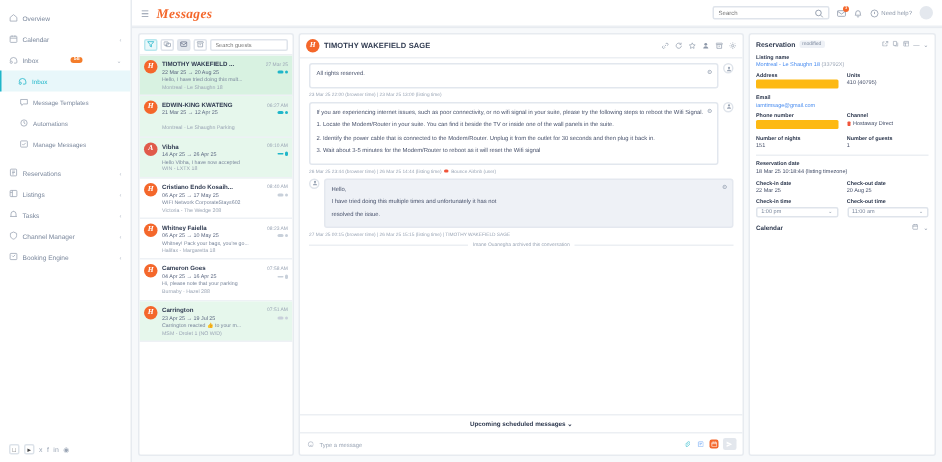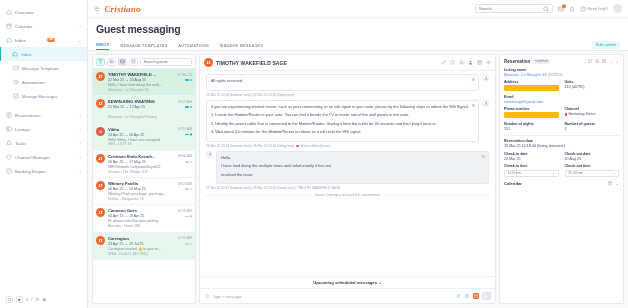--- a/index.html
+++ b/index.html
@@ -376,21 +376,21 @@
       <span class="g">f</span>
       <span class="g">in</span>
       <span class="g">◉</span>
     </div>
   </nav>
 
   <div class="main">
 
     <header class="topbar">
       <span class="hamb">☰</span>
-      <span class="logo">Cristiano</span>
+      <span class="logo">Messages</span>
       <div class="top-right">
         <div class="searchbox">
           <input placeholder="Search" style="">
           <span class="ic">
             <svg viewBox="0 0 16 16" fill="none" stroke="currentColor" stroke-width="1.6">
                 <circle cx="7" cy="7" r="5"></circle>
                 <path d="M11 11l4 4"></path>
               </svg>
           </span>
         </div>
@@ -413,30 +413,20 @@
                 <circle cx="8" cy="8" r="6.2"></circle>
                 <path d="M8 5v4M8 11h.01"></path>
               </svg>
           </span>
           <span>Need help?</span>
         </span>
         <span class="avatar-top"></span>
       </div>
     </header>
 
-    <div class="page-head">
-      <div class="page-title">Guest messaging</div>
-      <div class="tabs" id="tabs">
-          <div class="tab active">INBOX</div>
-          <div class="tab">MESSAGE TEMPLATES</div>
-          <div class="tab">AUTOMATIONS</div>
-          <div class="tab">MANAGE MESSAGES</div>
-          <button class="bulk">Bulk update</button>
-        </div>
-    </div>
     <div class="tabs-rule"></div>
 
     <div class="content">
 
       <section class="convcol">
         <div class="conv-toolbar">
           <span class="tb-btn teal">
             <svg viewBox="0 0 16 16" fill="none" stroke="currentColor" stroke-width="1.6">
                 <path d="M1.5 2.5h13L9.5 8.5v5l-3-1.5v-3.5z"></path>
               </svg>

